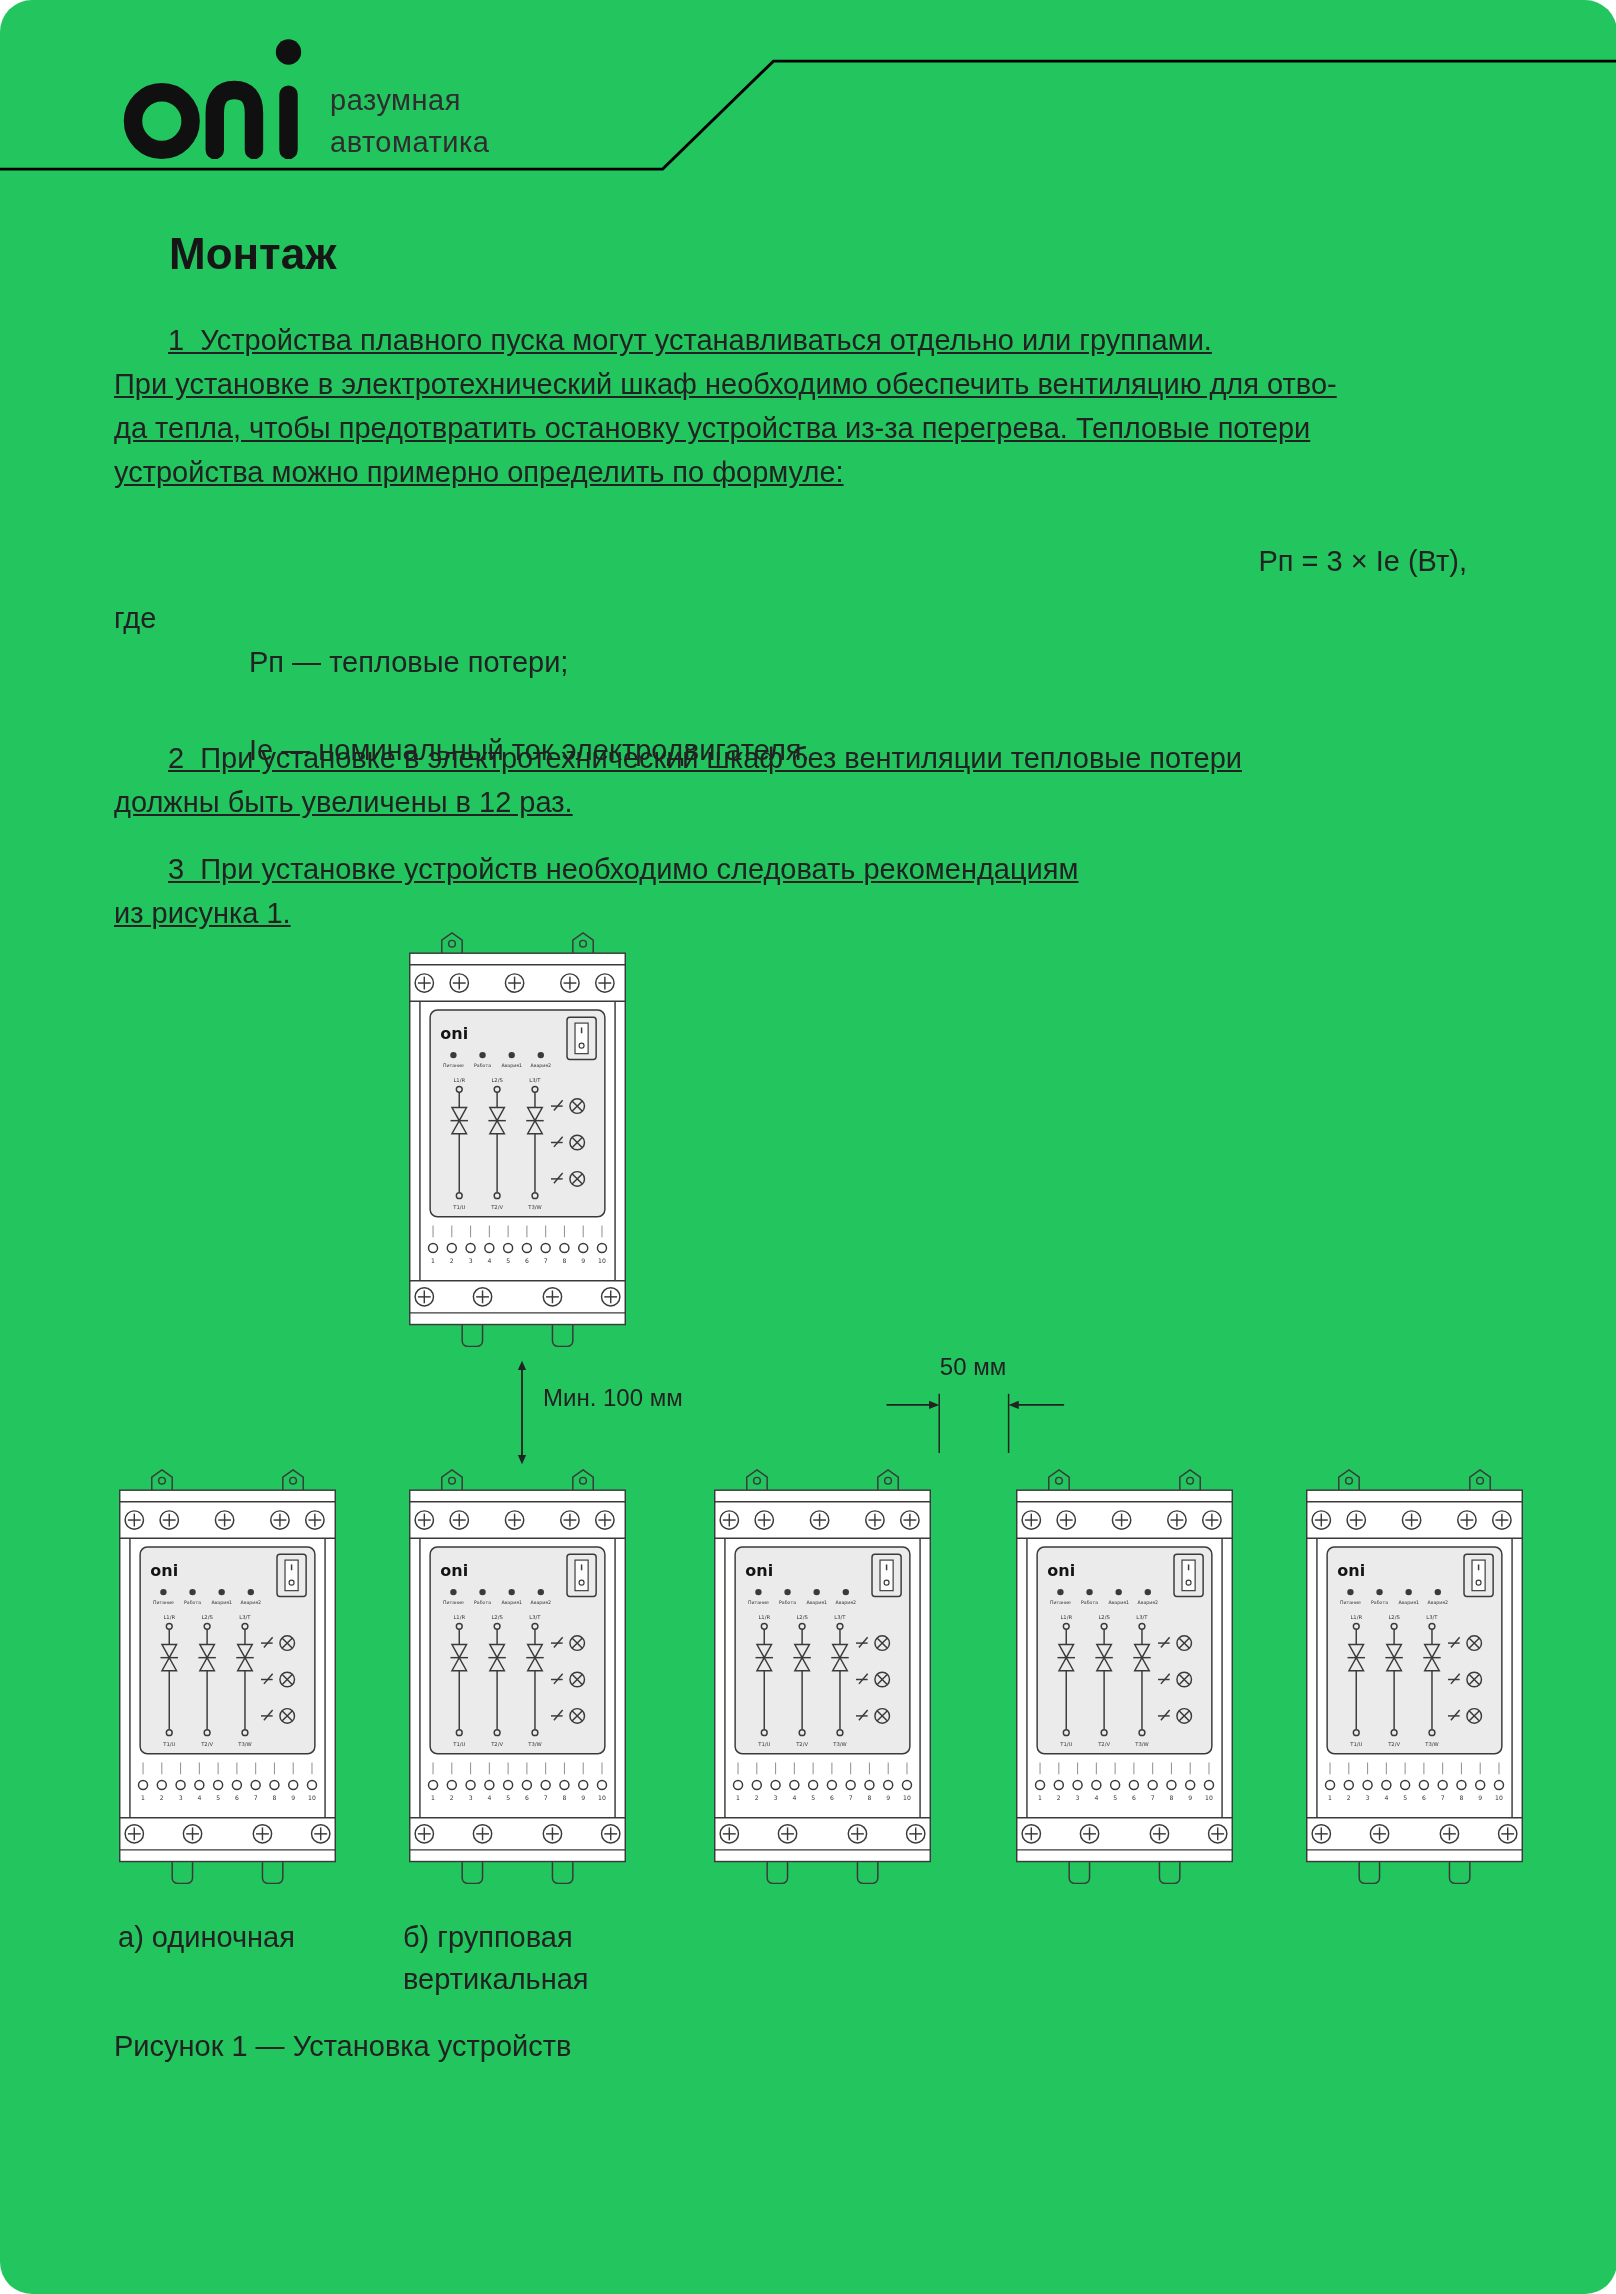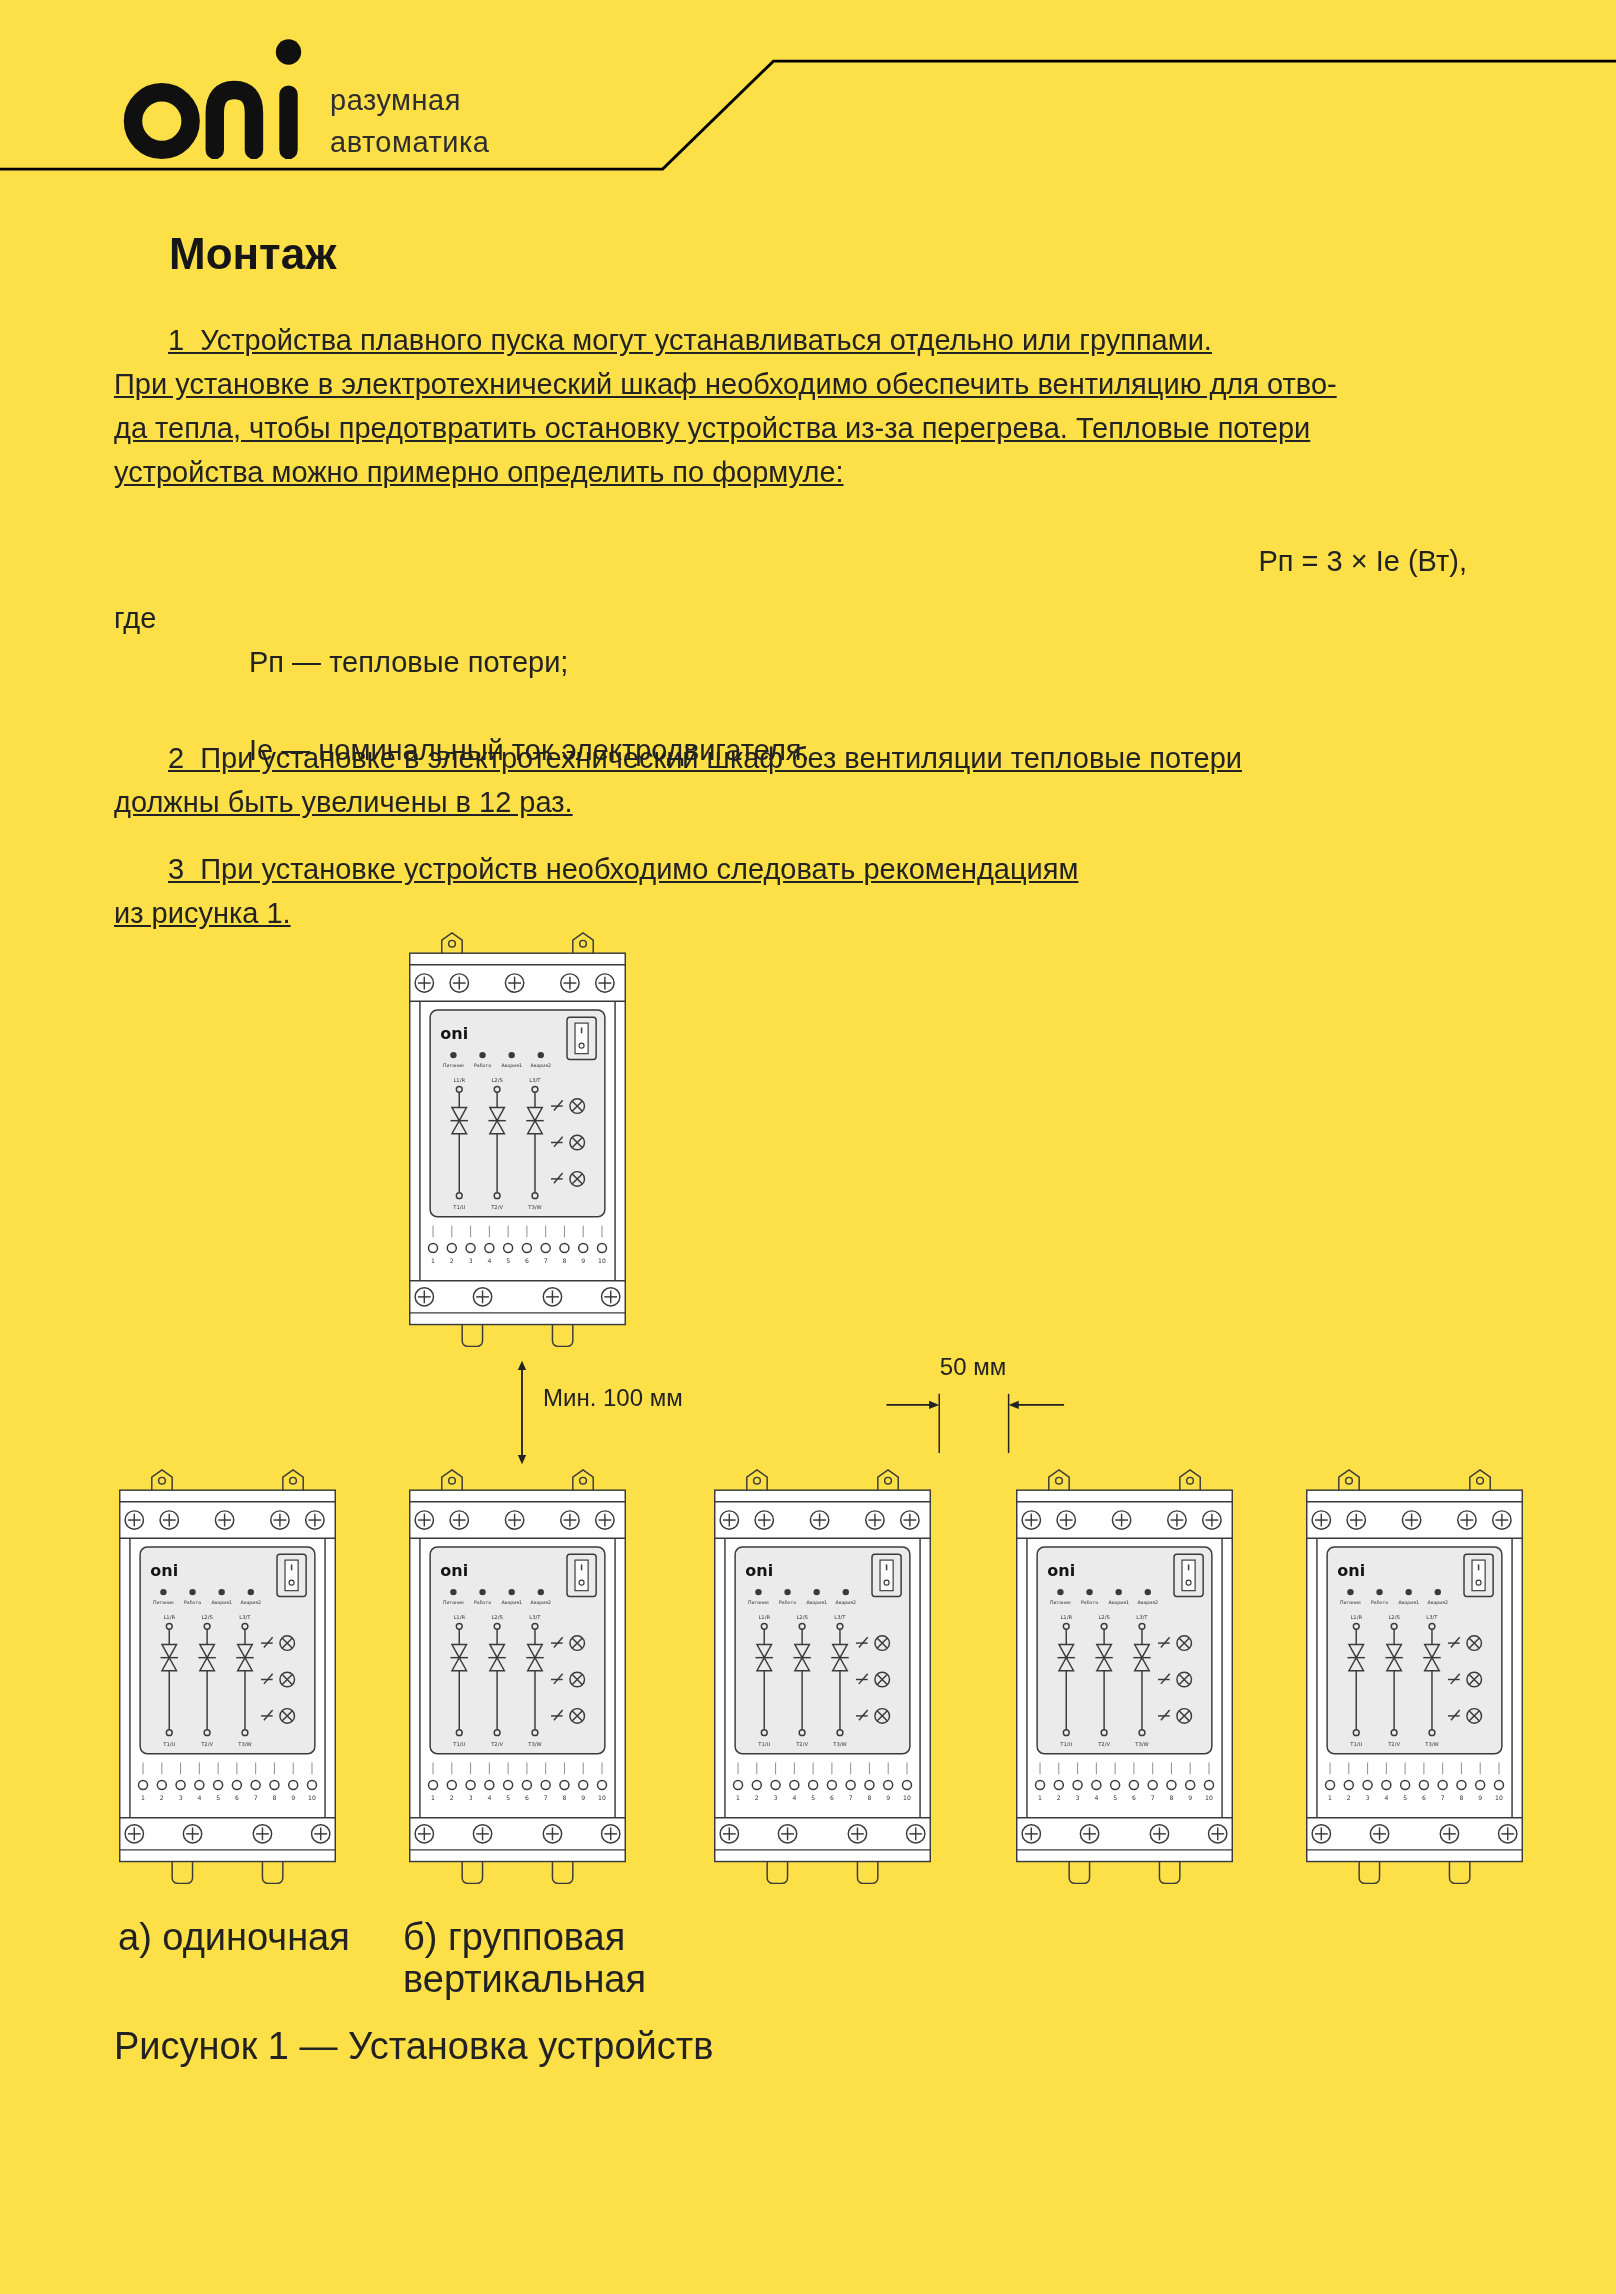--- a/index.html
+++ b/index.html
@@ -1,25 +1,25 @@
 <!DOCTYPE html>
 <html style="font-size:14.8px"><head>
 <meta charset="utf-8">
 <style>
   * { margin:0; padding:0; box-sizing:border-box; }
   html,body { background:#fff; }
   body { font-family:"Liberation Sans","DejaVu Sans",sans-serif; color:#1f1f1f; }
-  .page { position:relative; width:1617px; height:2294px; background:#fde047; overflow:hidden; }
+  .page { position:relative; width:1617px; height:2294px; background:#22c55e; overflow:hidden;border-radius:32px; }
   .abs { position:absolute; }
   .tagline { font-size:29px; line-height:42px; color:#2e2e2e; letter-spacing:0.5px; }
   .title { font-size:44px; font-weight:bold; color:#161616; }
   .body-text { font-size:29px; line-height:44px; color:#222; white-space:pre-line; }
   .indent { text-indent:54px;text-decoration:underline; }
   .formula { font-size:29px; color:#222; text-align:right; }
-  .fig-label { font-size:38px; color:#222; line-height:42px; white-space:pre-line; }
+  .fig-label { font-size:29px; color:#222; line-height:42px; white-space:pre-line; }
   .dim-label { font-size:24px; color:#222; }
   .device { position:absolute; width:233px; height:425px; }
   .device svg text { font-family:"DejaVu Sans",sans-serif; }
   svg { display:block; }
 </style>
 </head>
 <body>
 
 <div class="page">
 

